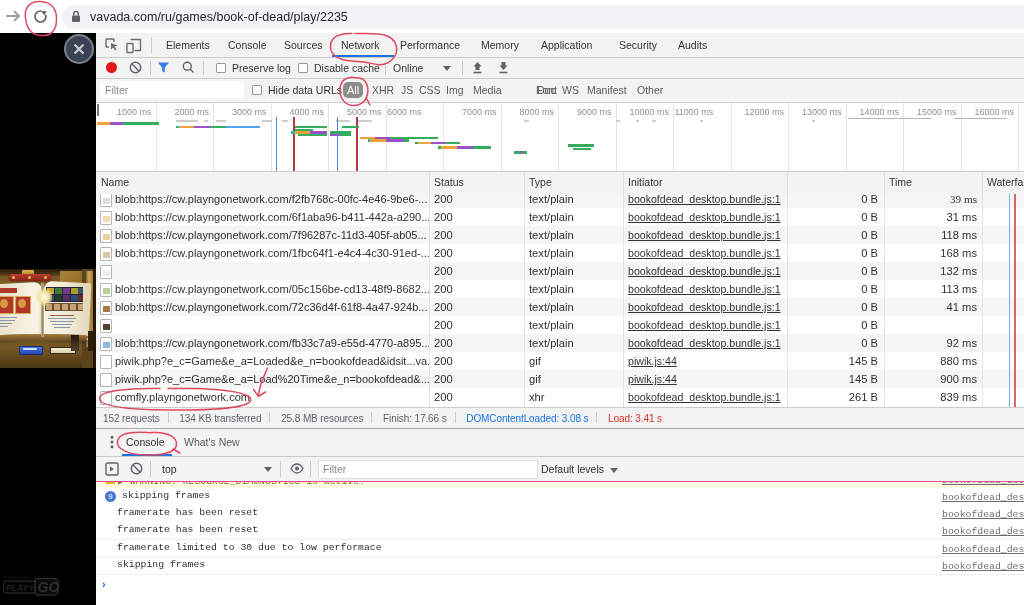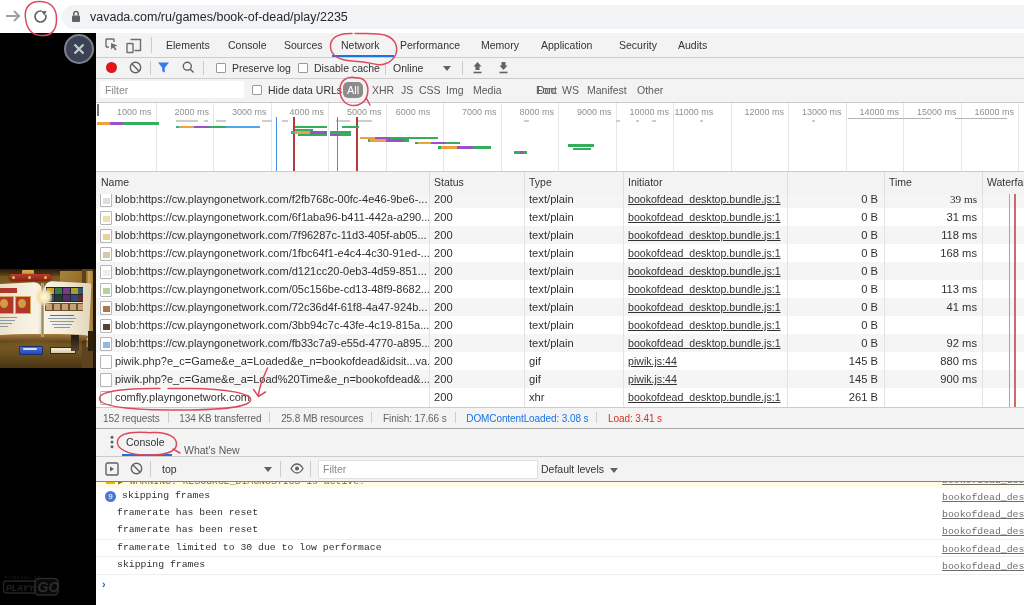--- a/index.html
+++ b/index.html
@@ -216,21 +216,21 @@
         <div class="glabel" style="left:3.5px;width:52px;text-align:right;">1000 ms</div>
         <div class="gridcol" style="left:117.0px"></div>
         <div class="glabel" style="left:61px;width:52px;text-align:right;">2000 ms</div>
         <div class="gridcol" style="left:174.5px"></div>
         <div class="glabel" style="left:118.5px;width:52px;text-align:right;">3000 ms</div>
         <div class="gridcol" style="left:232.0px"></div>
         <div class="glabel" style="left:176px;width:52px;text-align:right;">4000 ms</div>
         <div class="gridcol" style="left:289.5px"></div>
         <div class="glabel" style="left:233.5px;width:52px;text-align:right;">5000 ms</div>
         <div class="gridcol" style="left:347.0px"></div>
-        <div class="glabel" style="left:291px;width:52px;text-align:center;">6000 ms</div>
+        <div class="glabel" style="left:291px;width:52px;text-align:left;">6000 ms</div>
         <div class="gridcol" style="left:404.5px"></div>
         <div class="glabel" style="left:348.5px;width:52px;text-align:right;">7000 ms</div>
         <div class="gridcol" style="left:462.0px"></div>
         <div class="glabel" style="left:406px;width:52px;text-align:right;">8000 ms</div>
         <div class="gridcol" style="left:519.5px"></div>
         <div class="glabel" style="left:463.5px;width:52px;text-align:right;">9000 ms</div>
         <div class="gridcol" style="left:577.0px"></div>
         <div class="glabel" style="left:521px;width:52px;text-align:right;">10000 ms</div>
         <div class="gridcol" style="left:634.5px"></div>
         <div class="glabel" style="left:578.5px;width:52px;text-align:left;">11000 ms</div>
@@ -362,25 +362,25 @@
           <div class="cell" style="left:338px;width:90px;">200</div>
           <div class="cell" style="left:433px;width:90px;">text/plain</div>
           <div class="cell" style="left:532px;width:158px;"><span class="init">bookofdead_desktop.bundle.js:1</span></div>
           <div class="cell num" style="left:600px;width:182px;">0 B</div>
           <div class="cell num" style="left:700px;width:181px;">168 ms</div>
         </div>
         <div class="row" style="top:67.7px;background:#f5f5f5">
           <div class="ric">
             <div style="position:absolute;left:1.5px;top:4px;width:7px;height:6px;background:#eee"></div>
           </div>
-          <div class="cell" style="left:19px;width:314px;font-size:11px;">blob:https://cw.playngonetwork.com/d121cc20-0eb3-4d59-851...</div>
-          <div class="cell" style="left:338px;width:90px;">200</div>
-          <div class="cell" style="left:433px;width:90px;">text/plain</div>
-          <div class="cell" style="left:532px;width:158px;"><span class="init">bookofdead_desktop.bundle.js:1</span></div>
-          <div class="cell num" style="left:600px;width:182px;">0 B</div>
+          <div class="cell" style="left:338px;width:90px;">200</div>
+          <div class="cell" style="left:433px;width:90px;">text/plain</div>
+          <div class="cell" style="left:532px;width:158px;"><span class="init">bookofdead_desktop.bundle.js:1</span></div>
+          <div class="cell num" style="left:600px;width:182px;">0 B</div>
+          <div class="cell num" style="left:700px;width:181px;">132 ms</div>
         </div>
         <div class="row" style="top:85.7px;background:#fff">
           <div class="ric">
             <div style="position:absolute;left:1.5px;top:4px;width:7px;height:6px;background:#b8d0a0"></div>
           </div>
           <div class="cell" style="left:19px;width:314px;font-size:11px;">blob:https://cw.playngonetwork.com/05c156be-cd13-48f9-8682...</div>
           <div class="cell" style="left:338px;width:90px;">200</div>
           <div class="cell" style="left:433px;width:90px;">text/plain</div>
           <div class="cell" style="left:532px;width:158px;"><span class="init">bookofdead_desktop.bundle.js:1</span></div>
           <div class="cell num" style="left:600px;width:182px;">0 B</div>
@@ -394,21 +394,20 @@
           <div class="cell" style="left:338px;width:90px;">200</div>
           <div class="cell" style="left:433px;width:90px;">text/plain</div>
           <div class="cell" style="left:532px;width:158px;"><span class="init">bookofdead_desktop.bundle.js:1</span></div>
           <div class="cell num" style="left:600px;width:182px;">0 B</div>
           <div class="cell num" style="left:700px;width:181px;">41 ms</div>
         </div>
         <div class="row" style="top:121.8px;background:#fff">
           <div class="ric">
             <div style="position:absolute;left:1.5px;top:4px;width:7px;height:6px;background:#5a4030"></div>
           </div>
-          <div class="cell" style="left:19px;width:314px;font-size:11px;">blob:https://cw.playngonetwork.com/3bb94c7c-43fe-4c19-815a...</div>
           <div class="cell" style="left:338px;width:90px;">200</div>
           <div class="cell" style="left:433px;width:90px;">text/plain</div>
           <div class="cell" style="left:532px;width:158px;"><span class="init">bookofdead_desktop.bundle.js:1</span></div>
           <div class="cell num" style="left:600px;width:182px;">0 B</div>
         </div>
         <div class="row" style="top:139.8px;background:#f5f5f5">
           <div class="ric">
             <div style="position:absolute;left:1.5px;top:4px;width:7px;height:6px;background:#90b8e0"></div>
           </div>
           <div class="cell" style="left:19px;width:314px;font-size:11px;">blob:https://cw.playngonetwork.com/fb33c7a9-e55d-4770-a895...</div>
@@ -436,20 +435,21 @@
           <div class="cell num" style="left:600px;width:182px;">145 B</div>
           <div class="cell num" style="left:700px;width:181px;">900 ms</div>
         </div>
         <div class="row" style="top:194.0px;background:#fff">
           <div class="ric"></div>
           <div class="cell" style="left:19px;width:314px;font-size:11px;">comfly.playngonetwork.com</div>
           <div class="cell" style="left:338px;width:90px;">200</div>
           <div class="cell" style="left:433px;width:90px;">xhr</div>
           <div class="cell" style="left:532px;width:158px;"><span class="init">bookofdead_desktop.bundle.js:1</span></div>
           <div class="cell num" style="left:600px;width:182px;">261 B</div>
+          <div class="cell num" style="left:700px;width:181px;">839 ms</div>
         </div>
         <div class="colline" style="left:333px;height:213px;"></div>
         <div class="colline" style="left:428px;height:213px;"></div>
         <div class="colline" style="left:527px;height:213px;"></div>
         <div class="colline" style="left:691px;height:213px;"></div>
         <div class="colline" style="left:788px;height:213px;"></div>
         <div class="colline" style="left:886px;height:213px;"></div>
         <div class="abs" style="left:912.5px;top:0;width:1.5px;height:213px;background:#7ab3e8;"></div>
         <div class="abs" style="left:918px;top:0;width:1.5px;height:213px;background:#d06a6a;"></div>
       </div>
@@ -465,21 +465,21 @@
 
     <div class="abs" id="console">
       <div class="abs" style="left:0;top:0;width:928px;height:27px;background:#f3f3f3;border-bottom:1px solid #ccc;">
         <svg class="abs" style="left:9px;top:6px" width="14" height="14" viewBox="0 0 14 14">
           <circle cx="7" cy="2.2" r="1.5" fill="#5f6368"></circle>
             <circle cx="7" cy="7" r="1.5" fill="#5f6368"></circle>
             <circle cx="7" cy="11.8" r="1.5" fill="#5f6368"></circle>
         </svg>
         <div class="abs" style="left:30px;top:7px;">Console</div>
         <div class="abs" style="left:26px;top:25px;width:50px;height:2px;background:#1a73e8;"></div>
-        <div class="abs" style="left:88px;top:15px;color:#5a5a5a;">What's New</div>
+        <div class="abs" style="left:88px;top:7px;color:#5a5a5a;">What's New</div>
       </div>
       <div class="abs" style="left:0;top:28px;width:928px;height:24px;background:#f3f3f3;border-bottom:7px solid #ec4899;">
         <svg class="abs" style="left:9px;top:5px" width="14" height="14" viewBox="0 0 14 14">
           <rect x="1" y="1" width="12" height="12" rx="1.5" stroke="#5f6368" stroke-width="1.4" fill="none"></rect>
           <path d="M5 4.5L9 7l-4 2.5z" fill="#5f6368"></path>
         </svg>
         <svg class="abs" style="left:34px;top:5px" width="13" height="13" viewBox="0 0 13 13">
           <circle cx="6.5" cy="6.5" r="5.2" stroke="#5f6368" stroke-width="1.4" fill="none"></circle>
           <path d="M2.8 2.8l7.4 7.4" stroke="#5f6368" stroke-width="1.4"></path>
         </svg>

